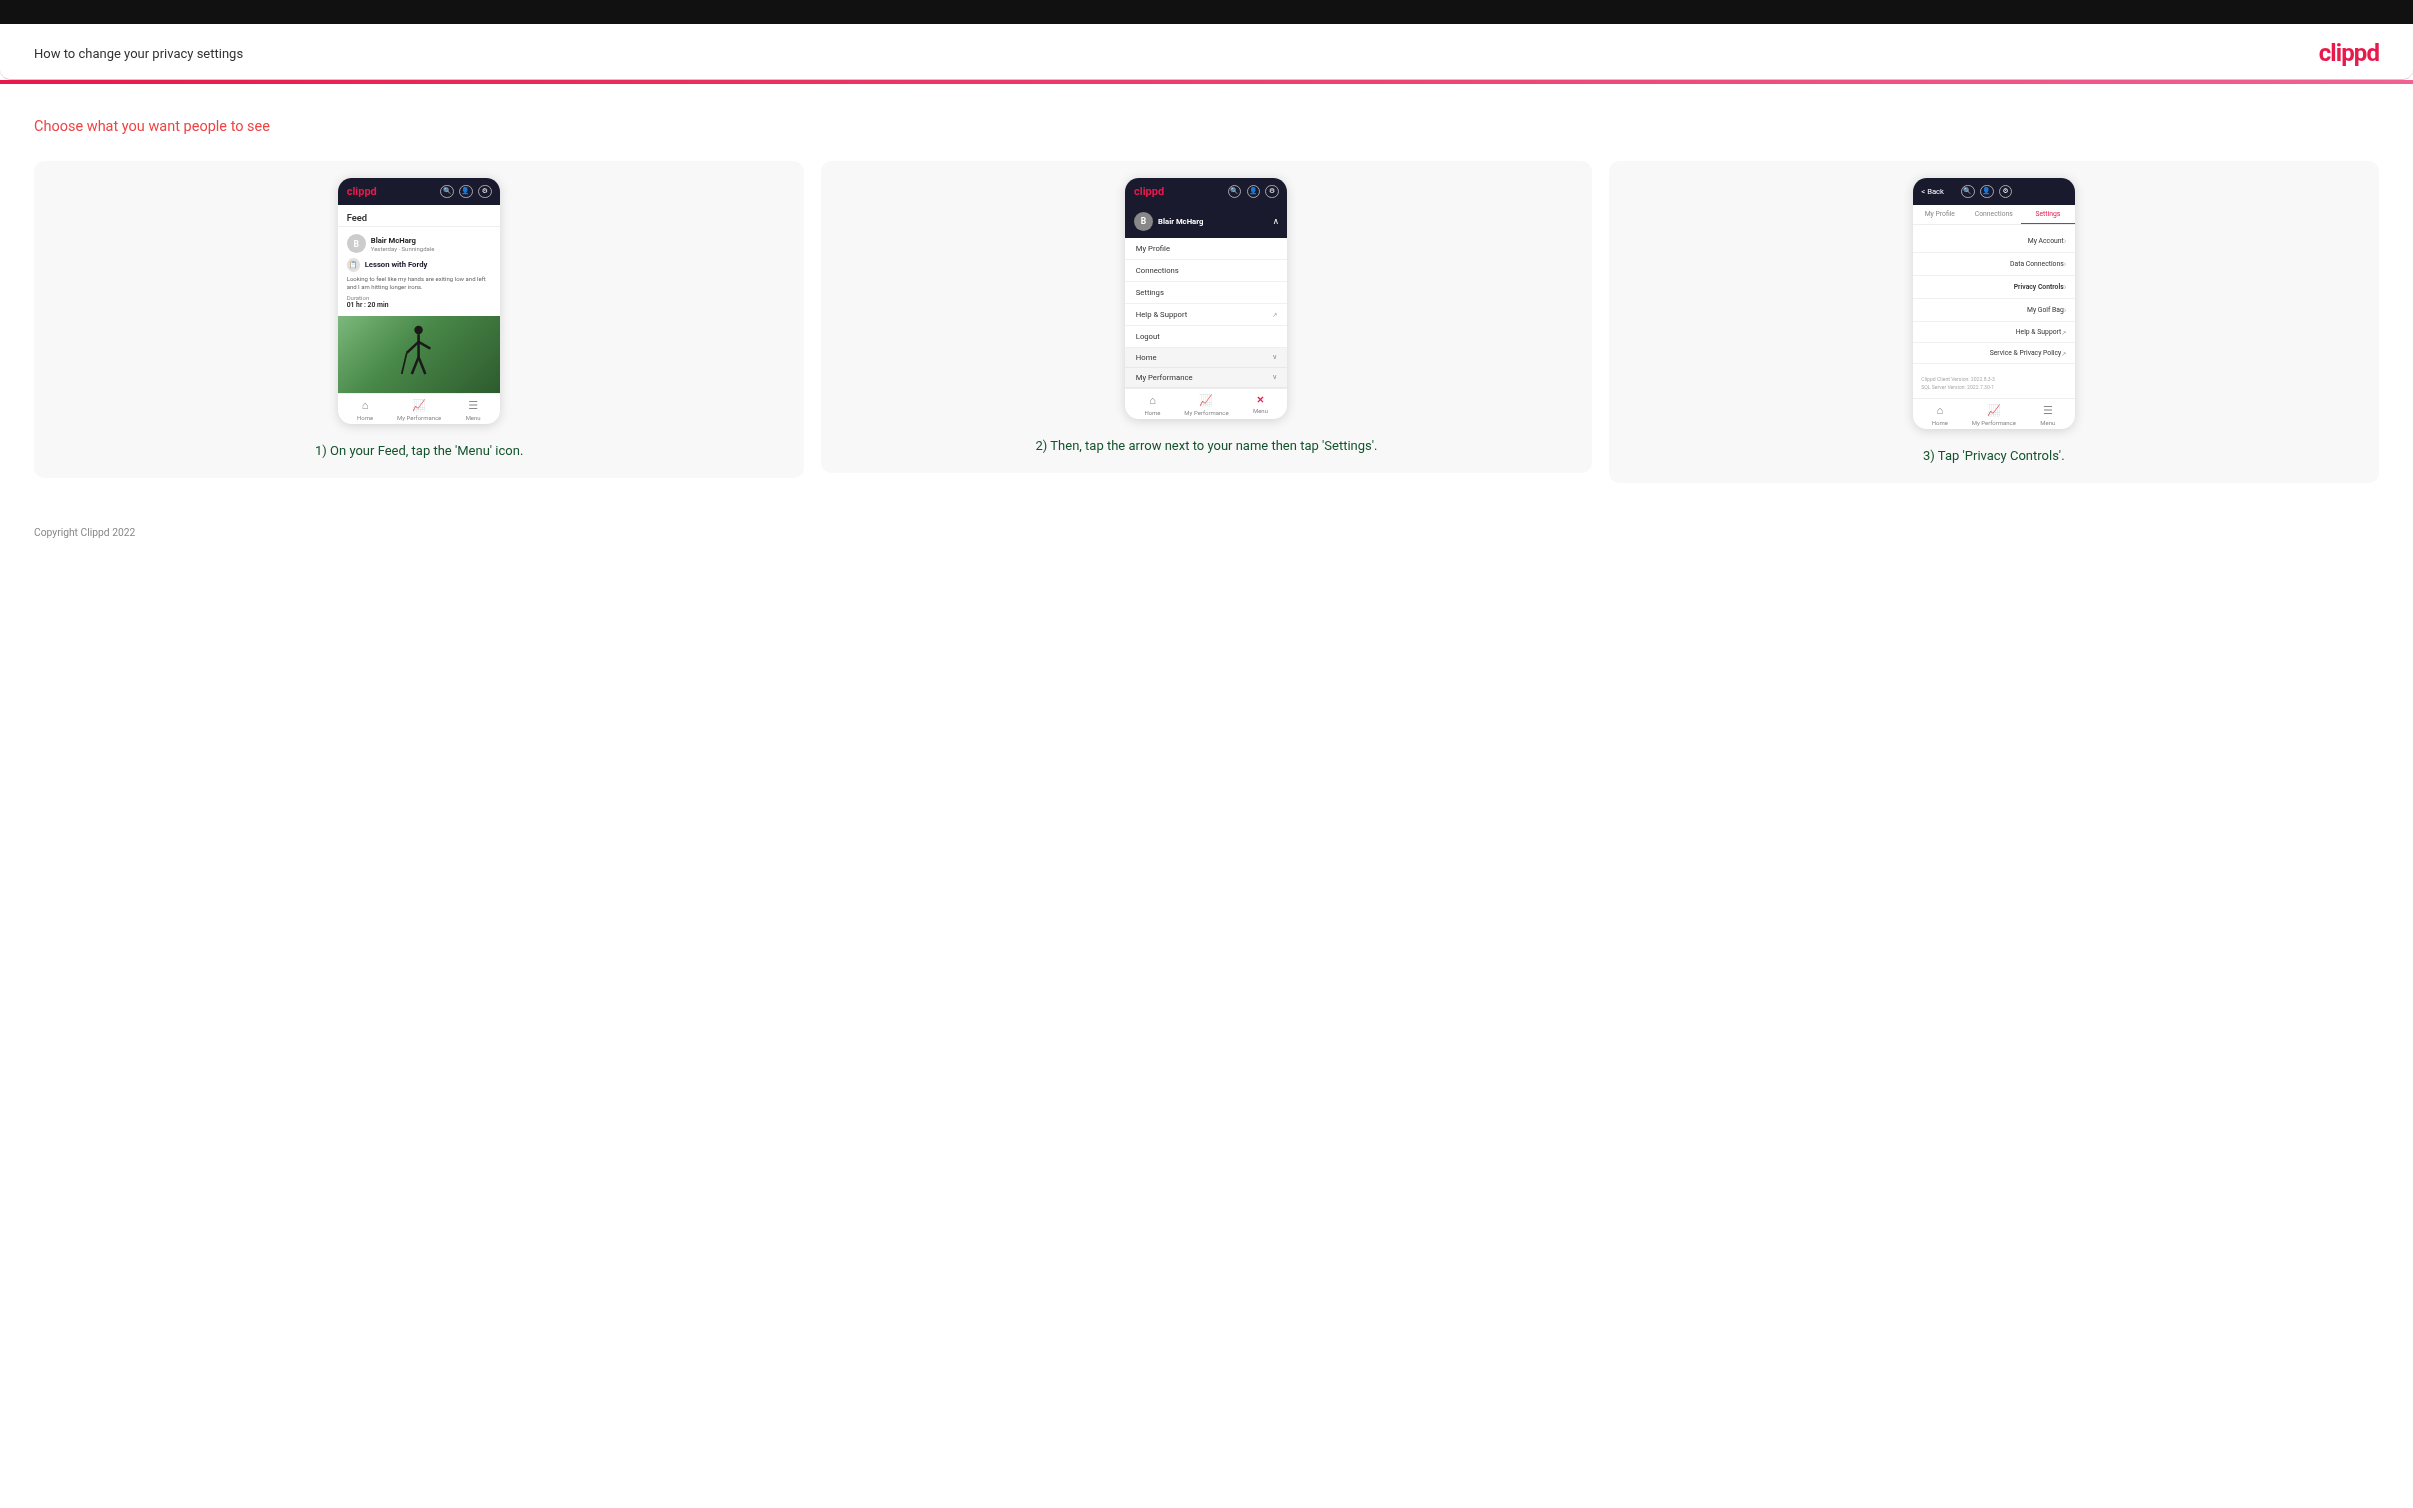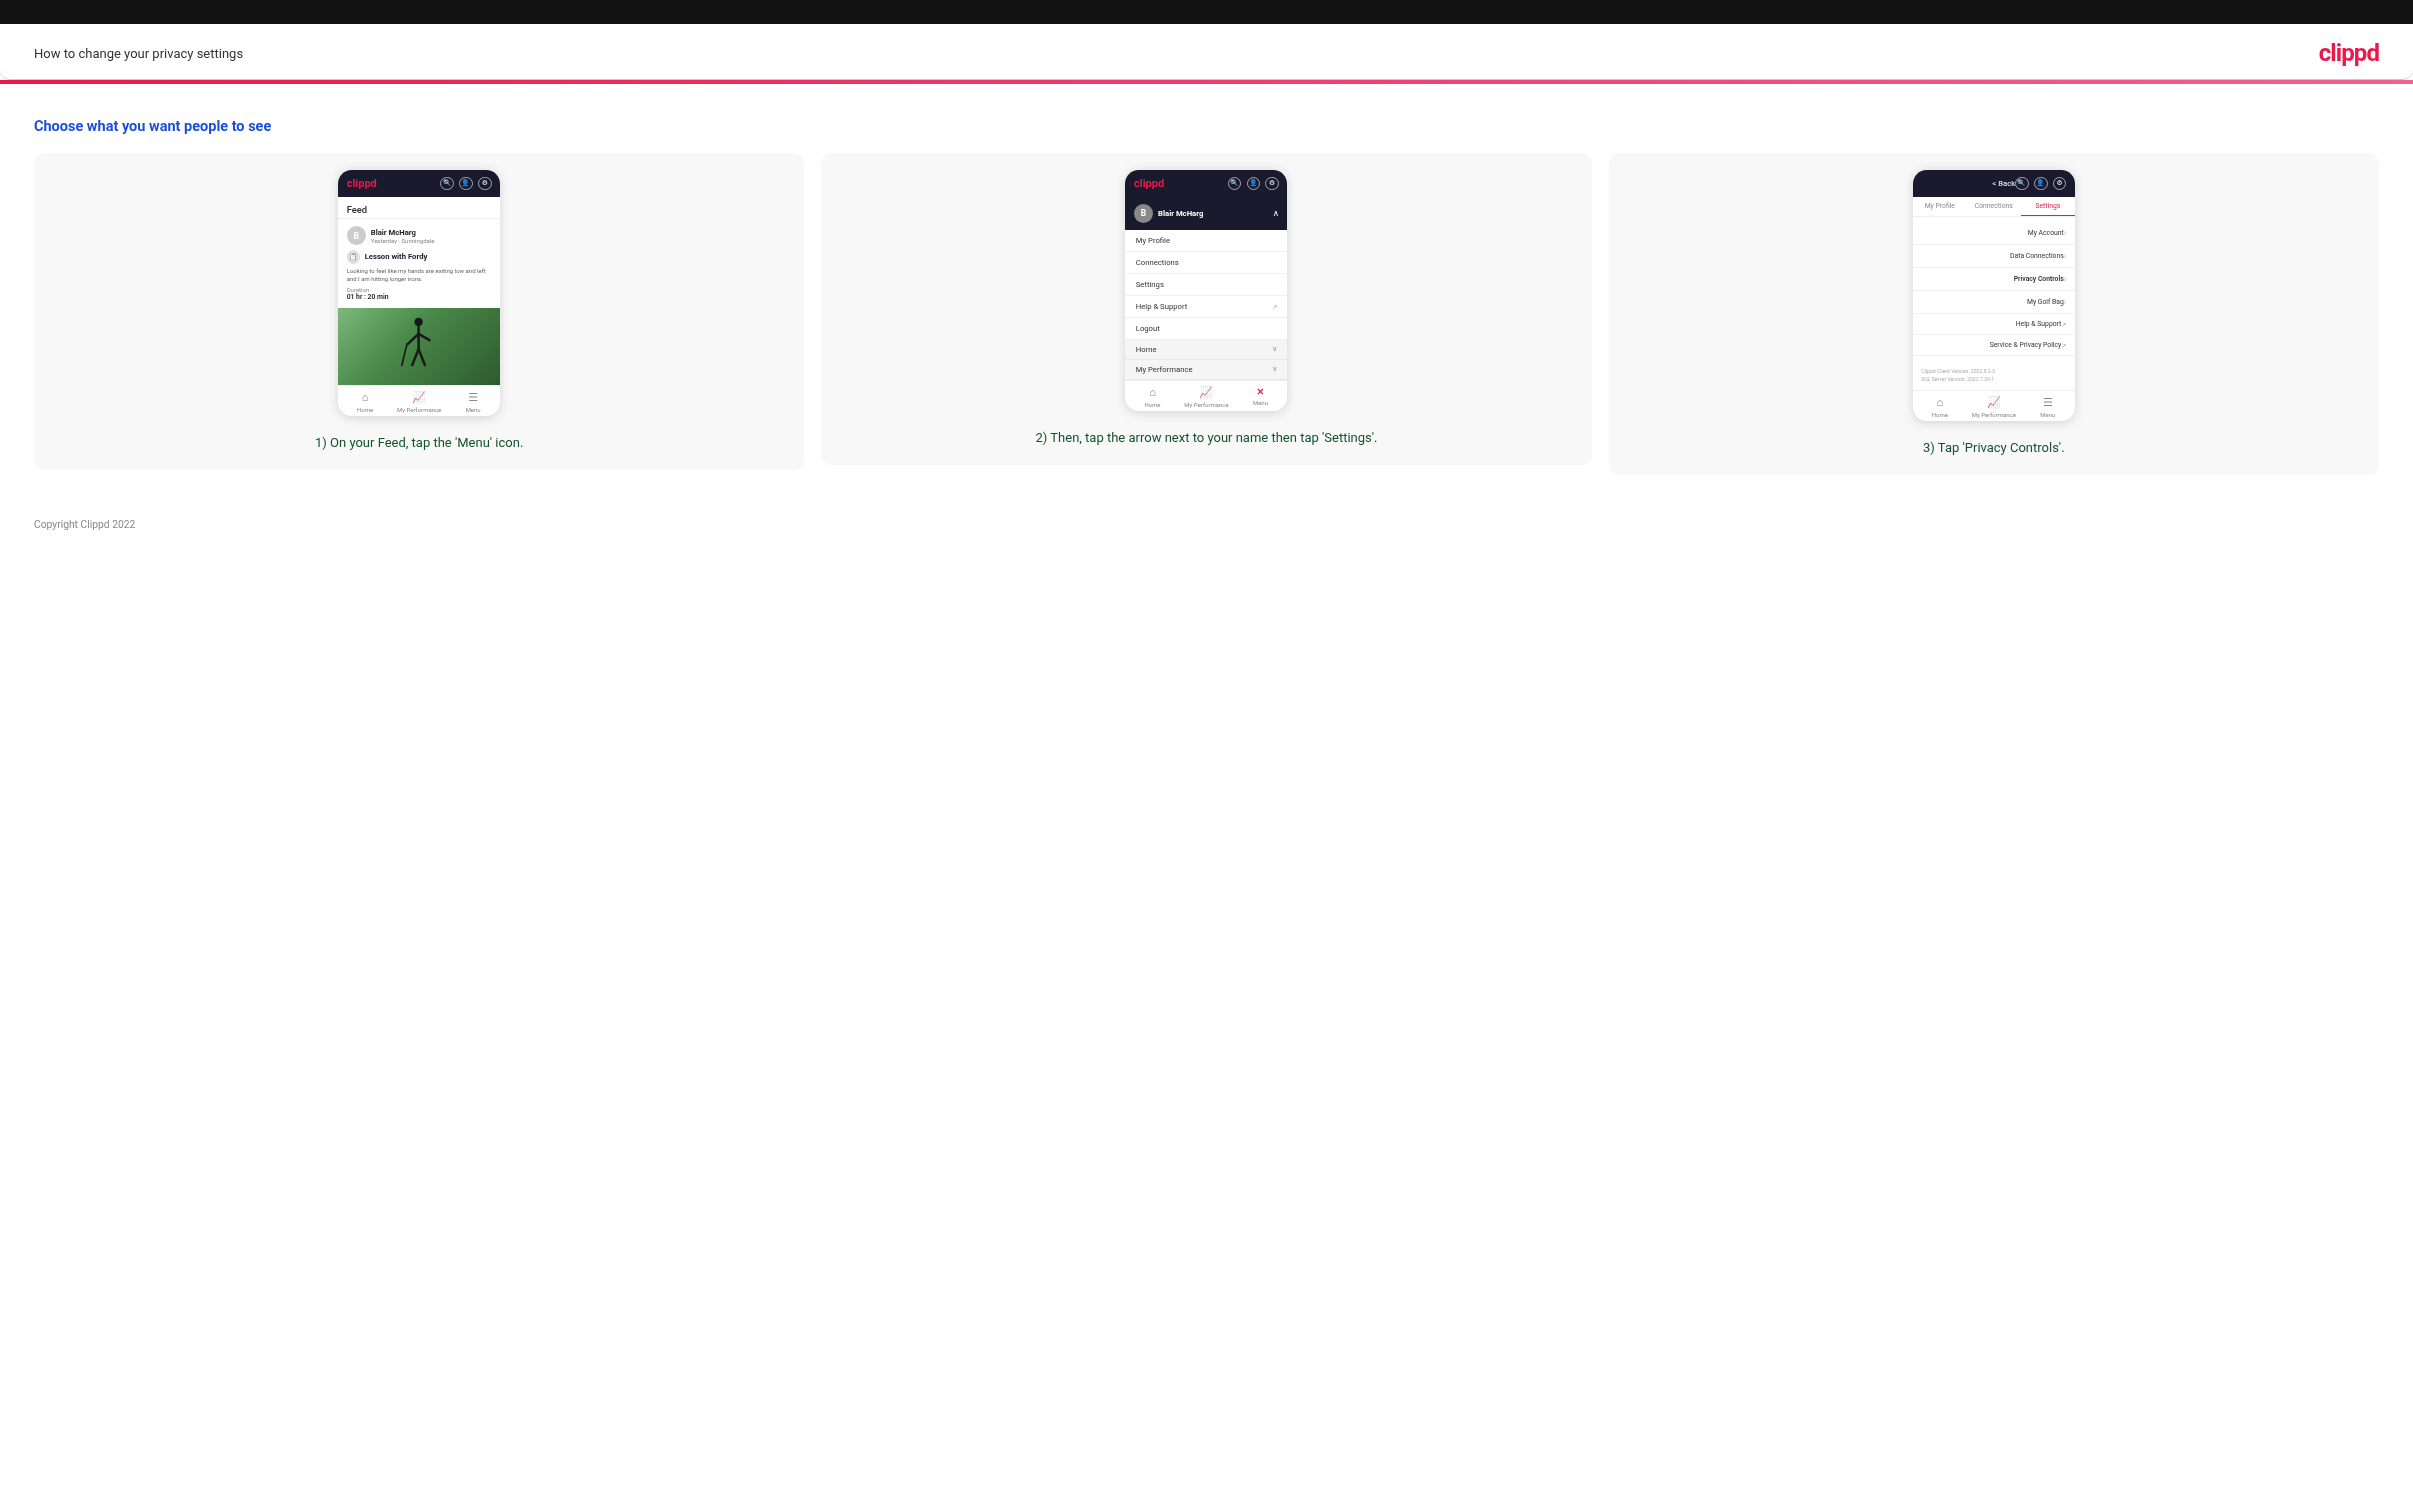--- a/index.html
+++ b/index.html
@@ -52,23 +52,22 @@
 
     .page-heading {
       font-size: 22px;
       font-weight: 700;
       color: #1a1a2e;
       margin-bottom: 6.8px;
     }
 
     .page-subheading {
       font-size: 14.5px;
-      color: #1d4ed8;
-      margin-bottom: 18px;
-      font-weight: bold;
+      color: #ef4444;
+      margin-bottom: 26px;
     }
 
     
     .steps-container {
       display: flex;
       gap: 17px;
       align-items: flex-start;
     }
 
     .step-card {
@@ -291,21 +290,22 @@
     .chevron-down {
       font-size: 6.8px;
       color: #888;
     }
 
     .settings-back-bar {
       background: #1a1a2e;
       padding: 6.8px 8.5px;
       display: flex;
       align-items: center;
-      justify-content: flex-end;
+      justify-content: flex-start;
+      gap: 17px;
     }
 
     .back-btn {
       font-size: 7.7px;
       color: #fff;
       display: flex;
       align-items: center;
       gap: 2.6px;
     }
 

